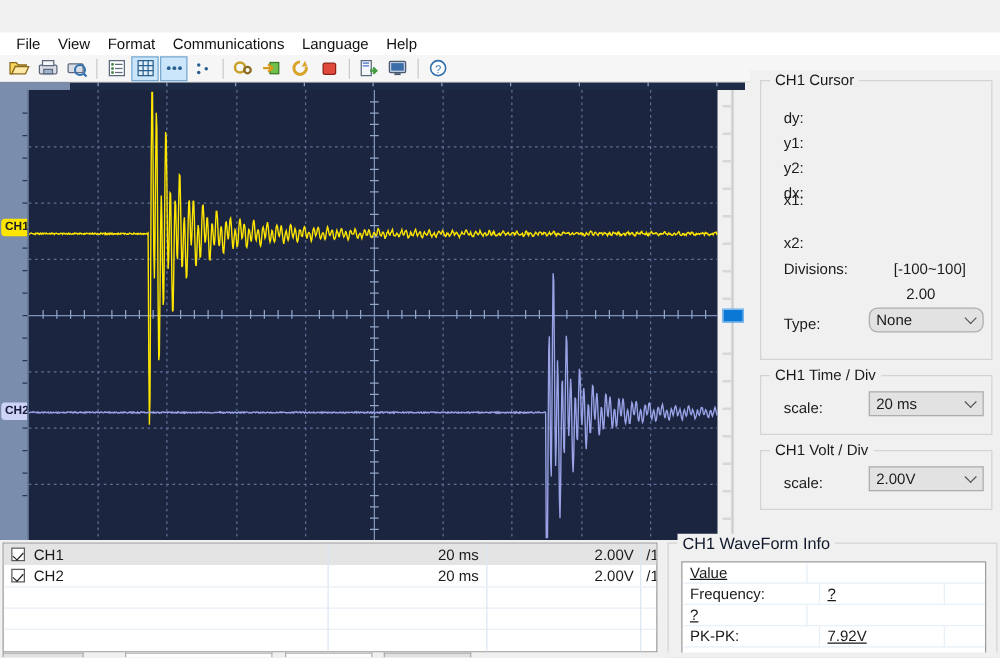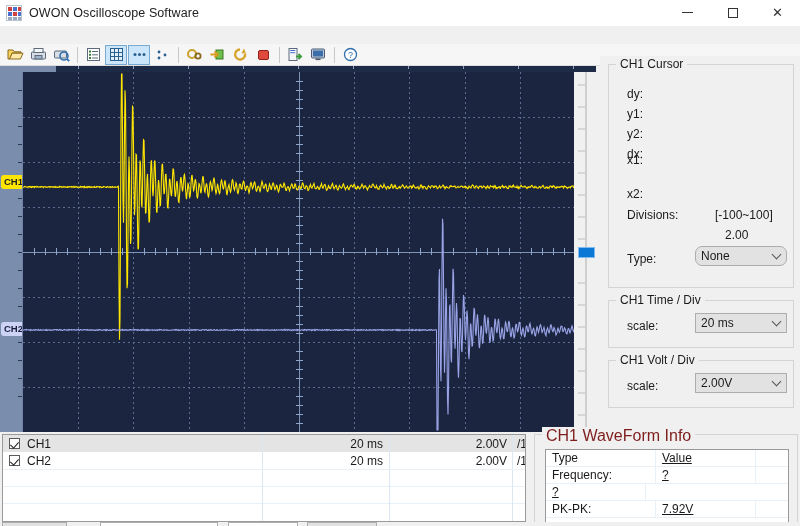--- a/index.html
+++ b/index.html
@@ -179,67 +179,50 @@
     transform: rotate(42deg);
   }
 
   
   .winfo {
     position: absolute; left: 534px; top: 434px; width: 264px; height: 92px;
     border: 1px solid #d4d4d4; background: #f0f0f0;
   }
   .winfo > .legend {
     position: absolute; left: 7px; top: -8px; padding: 0 4px; background: #f0f0f0;
-    font-size: 16px; color: #7f1d1d;
+    font-size: 13px; color: #0f172a;
   }
   .wtable {
     position: absolute; left: 10px; top: 14px; width: 244px; height: 76px;
     background: #fff; border: 1px solid #9a9a9a; overflow: hidden;
   }
   .wrow { display: flex; height: 17px; align-items: center; font-size: 12px; border-bottom: 1px solid #e8f0f8; }
   .wc1 { width: 110px; padding-left: 6px; border-right: 1px solid #e8f0f8; height: 17px; display:flex; align-items:center; }
   .wc2 { width: 100px; padding-left: 6px; border-right: 1px solid #e8f0f8; height: 17px; display:flex; align-items:center;text-decoration:underline; }
   .wc3 { flex: 1; }
 
   
   .botstrip { position: absolute; left: 0; top: 522px; width: 800px; height: 4px; background: #f0f0f0; }
   .bstub { position: absolute; top: 0; height: 4px; background: #e1e1e1; border: 1px solid #adadad; border-bottom: none; }
   .bstub.w { background: #fdfdfd; }
 </style>
 </head>
 <body>
 
 <div id="app">
 
-  <div class="titlebar">
-    <div class="app-icon">
-      <i style="left:1px;top:1px;background:#cf4040"></i>
-      <i style="left:6px;top:1px;background:#4a6fd0"></i>
-      <i style="left:11px;top:1px;background:#cf4040"></i>
-      <i style="left:1px;top:6px;background:#4a6fd0"></i>
-      <i style="left:6px;top:6px;background:#cf4040"></i>
-      <i style="left:11px;top:6px;background:#4a6fd0"></i>
-      <i style="left:1px;top:11px;background:#9aa8c0"></i>
-      <i style="left:6px;top:11px;background:#9aa8c0"></i>
-      <i style="left:11px;top:11px;background:#9aa8c0"></i>
-    </div>
-    <div class="title-text">OWON Oscilloscope Software</div>
-    <div class="wincontrols">
-      <div class="wbtn">
-          <span class="glyph-min"></span>
-        </div>
-      <div class="wbtn">
-          <span class="glyph-max"></span>
-        </div>
-      <div class="wbtn close">
-          <span class="glyph-close">✕</span>
-        </div>
-    </div>
+
+  <div class="menubar">
+    <div class="menu-item">File</div>
+    <div class="menu-item">View</div>
+    <div class="menu-item">Format</div>
+    <div class="menu-item">Communications</div>
+    <div class="menu-item">Language</div>
+    <div class="menu-item">Help</div>
   </div>
-
 
   <div class="toolbar">
     <div class="tbtn">
       <svg width="17" height="15" viewBox="0 0 17 15">
           <path d="M1 12V3h5l1.4 1.8H14V6H5.2L2.6 12z" fill="#fbd45e" stroke="#8a6a1e" stroke-width="1"></path>
           <path d="M2.6 12 5.2 6.2H16L13.4 12z" fill="#ffe9a8" stroke="#8a6a1e" stroke-width="1"></path>
         </svg>
     </div>
     <div class="tbtn">
       <svg width="17" height="15" viewBox="0 0 17 15">
@@ -583,21 +566,20 @@
         <div class="cell c-time"></div>
         <div class="cell c-volt"></div>
         <div class="cell c-probe"></div>
     </div>
   </div>
 
   <div class="winfo">
     <div class="legend">CH1 WaveForm Info</div>
     <div class="wtable">
       <div class="wrow">
-        <div class="wc1">Type</div>
         <div class="wc2">Value</div>
         <div class="wc3"></div>
       </div>
       <div class="wrow">
         <div class="wc1">Frequency:</div>
         <div class="wc2">?</div>
         <div class="wc3"></div>
       </div>
       <div class="wrow">
         <div class="wc2">?</div>

